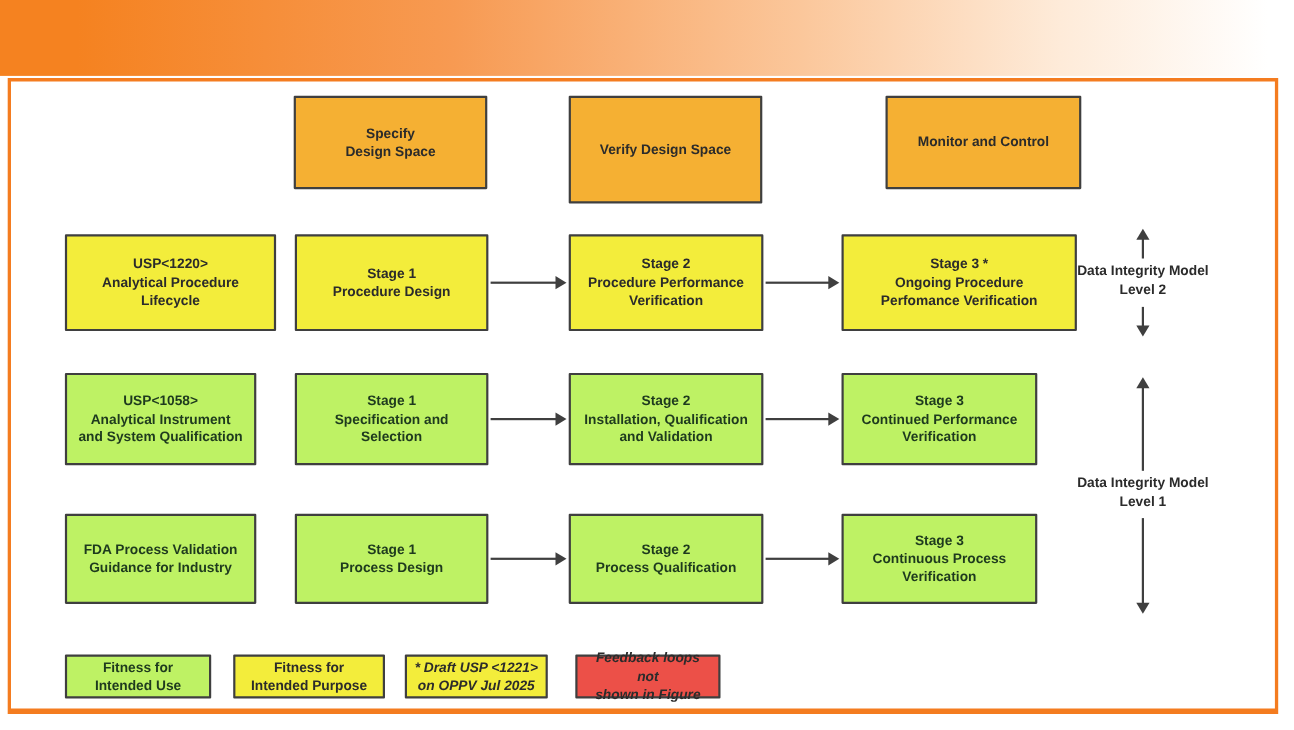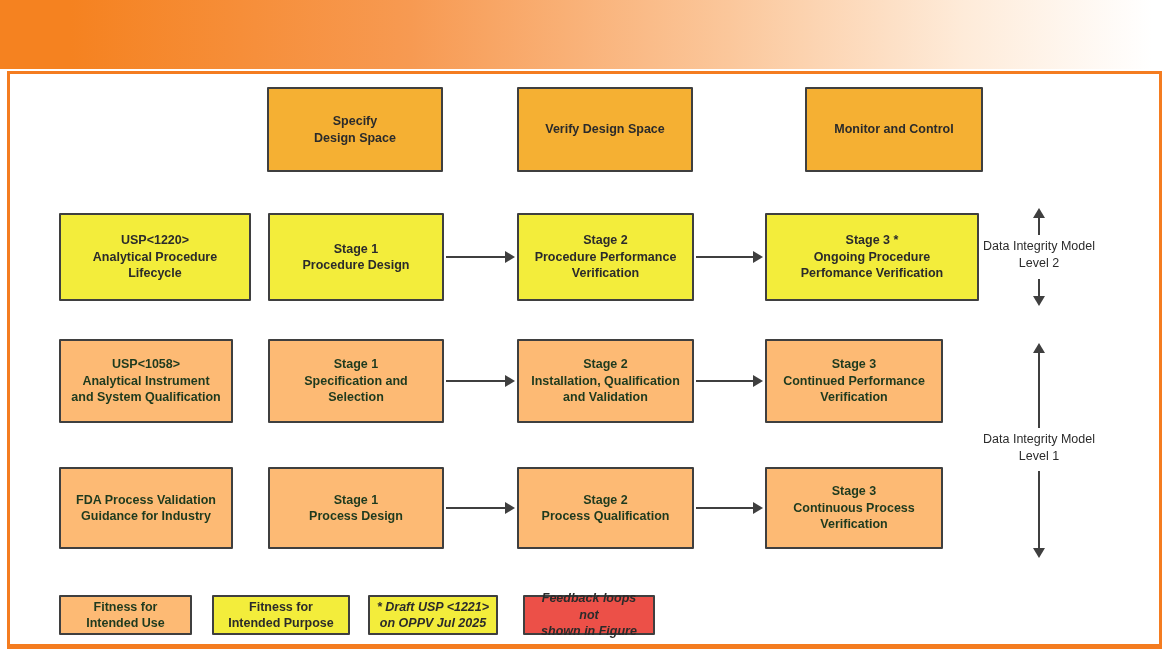--- a/index.html
+++ b/index.html
@@ -22,21 +22,21 @@
   
   .box{
     position:absolute;box-sizing:border-box;
     border:2px solid #3F3F3F;border-radius:1px;
     display:flex;align-items:center;justify-content:center;text-align:center;
     font-weight:bold;font-size:12.5px;line-height:1.32;color:#2B2B2B;
     white-space:pre-line;padding:2px 6px;
   }
   .box.orange{background:#F5B033;}
   .box.yellow{background:#F3ED3B;}
-  .box.green{background:#fdba74;color:#1E3A1E;}
+  .box.green{background:#bef264;color:#1E3A1E;}
   .box.red{background:#EC5048;}
   .legend-box{font-size:12.5px;}
   
   .harrow{
     position:absolute;height:2px;background:#3F3F3F;
   }
   .harrow::after{
     content:"";position:absolute;right:-9px;top:-5px;
     border-left:10px solid #3F3F3F;border-top:6px solid transparent;border-bottom:6px solid transparent;
   }
@@ -45,33 +45,33 @@
   .varrow.up::before{
     content:"";position:absolute;top:-9px;left:-5px;
     border-bottom:10px solid #3F3F3F;border-left:6px solid transparent;border-right:6px solid transparent;
   }
   .varrow.down::after{
     content:"";position:absolute;bottom:-9px;left:-5px;
     border-top:10px solid #3F3F3F;border-left:6px solid transparent;border-right:6px solid transparent;
   }
   .side-label{
     position:absolute;width:170px;text-align:center;
-    font-weight:normal;font-size:12.5px;line-height:1.35;color:#2B2B2B;white-space:pre-line;
+    font-weight:bold;font-size:12.5px;line-height:1.35;color:#2B2B2B;white-space:pre-line;
   }
 </style>
 </head>
 <body>
 
 <div class="abs banner"></div>
 
 <div class="abs frame"></div>
 
 <div class="box orange" style="left:267px;top:87px;width:176px;height:85px;">Specify
 Design Space</div>
-<div class="box orange" style="left:517px;top:87px;width:176px;height:85px;">Verify Design Space</div>
+<div class="box orange" style="left:517px;top:87px;width:176px;height:98px;">Verify Design Space</div>
 <div class="box orange" style="left:805px;top:87px;width:178px;height:85px;">Monitor and Control</div>
 
 <div class="box yellow" style="left:59px;top:213px;width:192px;height:88px;">USP&lt;1220&gt;
 Analytical Procedure
 Lifecycle</div>
 <div class="box yellow" style="left:268px;top:213px;width:176px;height:88px;">Stage 1
 Procedure Design</div>
 <div class="box yellow" style="left:517px;top:213px;width:177px;height:88px;">Stage 2
 Procedure Performance
 Verification</div>

